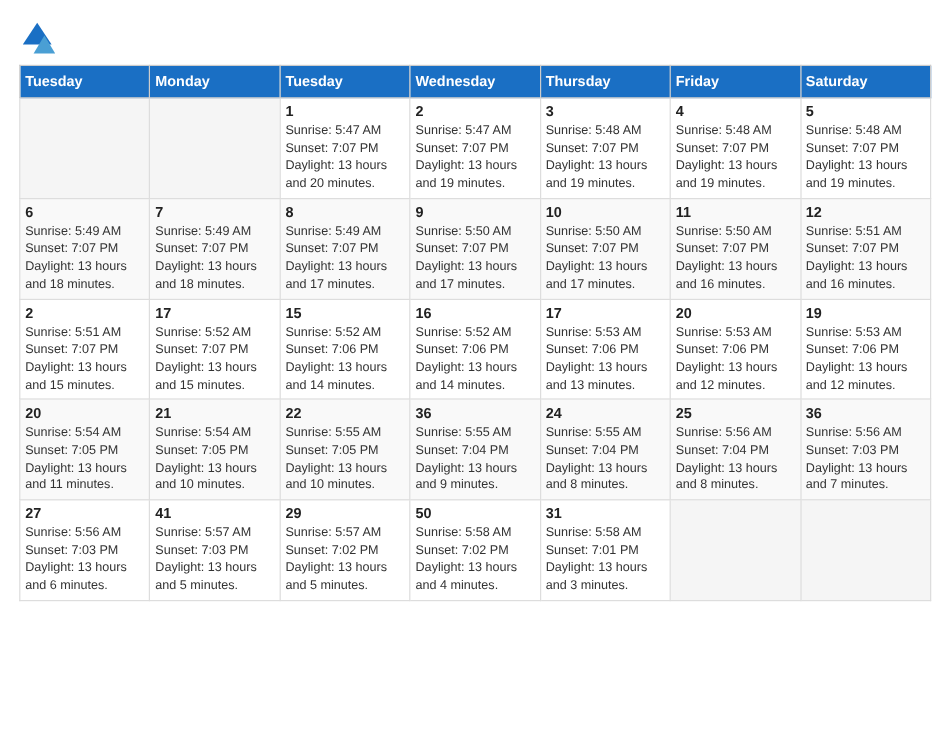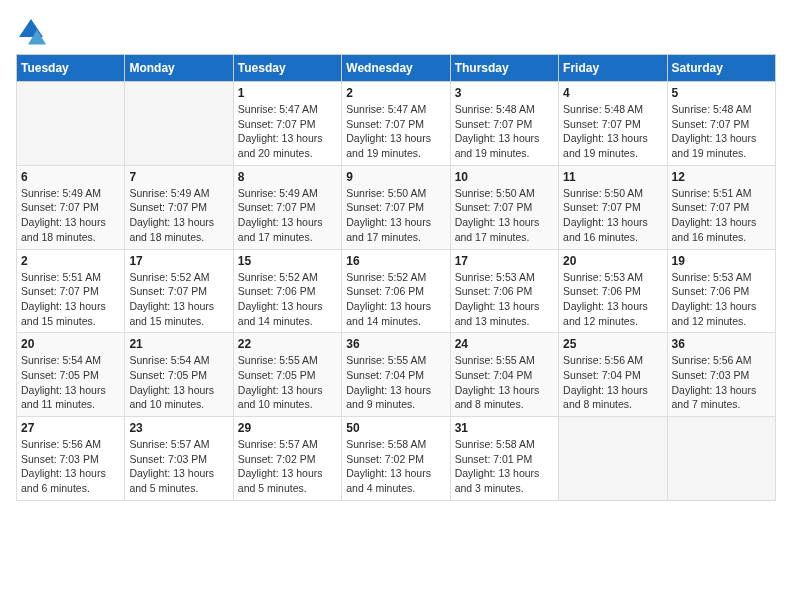--- a/index.html
+++ b/index.html
@@ -314,21 +314,21 @@
       </tr>
       <tr>
         <td>
           <span class="day-num">27</span>
           <div class="day-info" style="white-space: pre-line;">Sunrise: 5:56 AM
 Sunset: 7:03 PM
 Daylight: 13 hours
 and 6 minutes.</div>
         </td>
         <td>
-          <span class="day-num">23</span>
+          <span class="day-num">41</span>
           <div class="day-info" style="white-space: pre-line;">Sunrise: 5:57 AM
 Sunset: 7:03 PM
 Daylight: 13 hours
 and 5 minutes.</div>
         </td>
         <td>
           <span class="day-num">29</span>
           <div class="day-info" style="white-space: pre-line;">Sunrise: 5:57 AM
 Sunset: 7:02 PM
 Daylight: 13 hours

